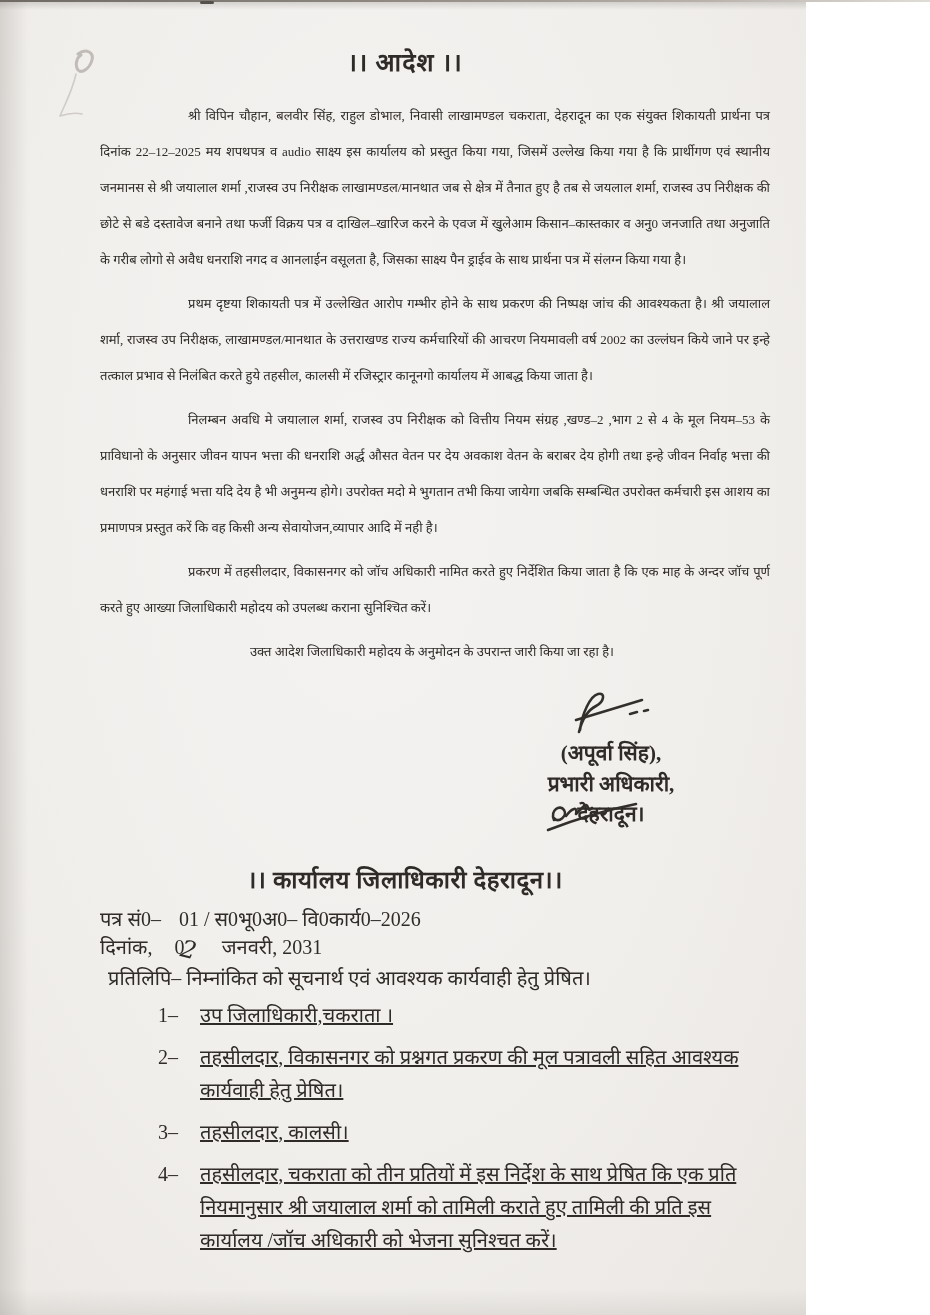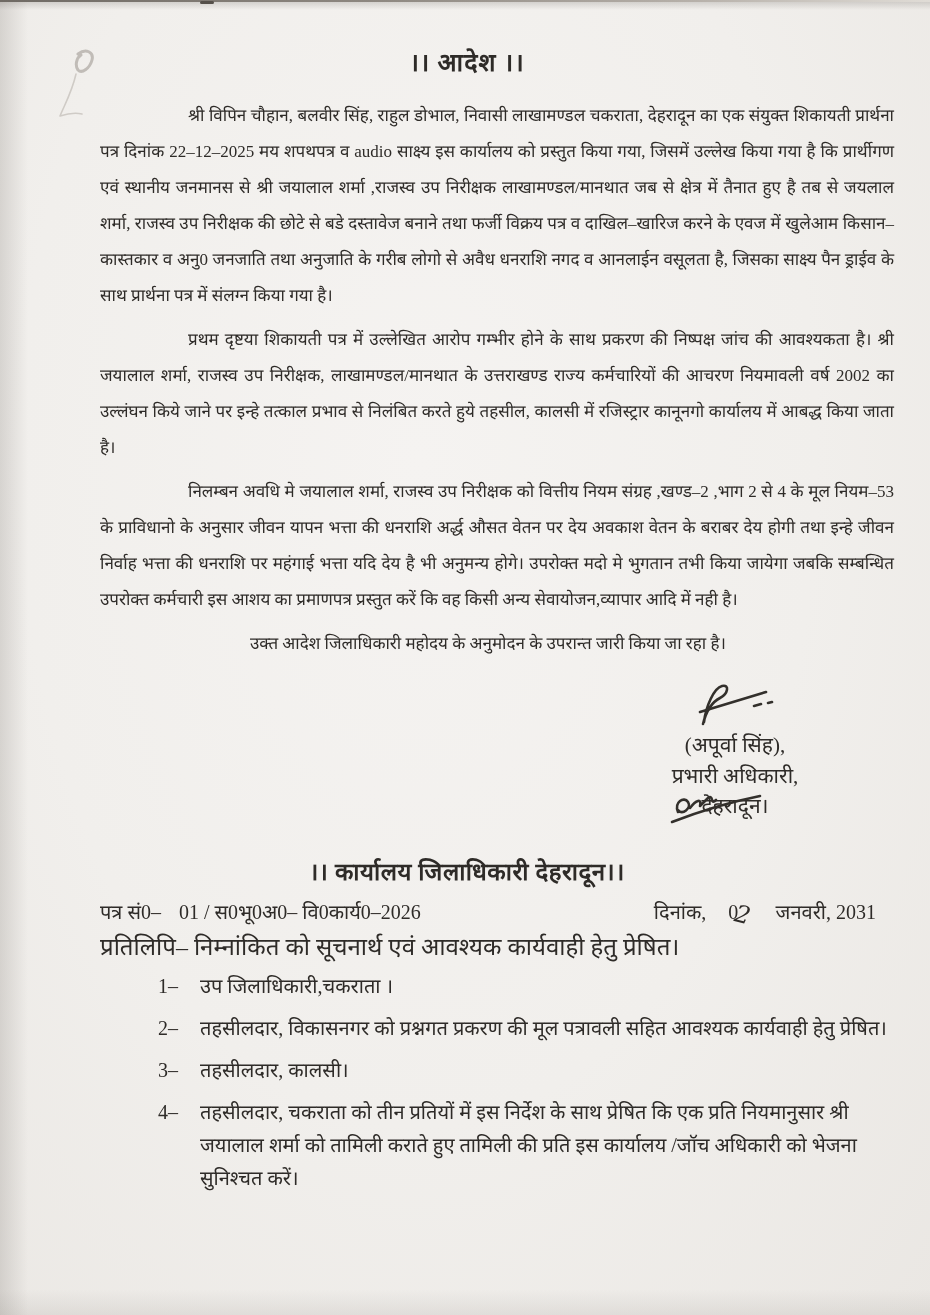--- a/index.html
+++ b/index.html
@@ -4,94 +4,96 @@
 <style>
   html,body{margin:0;padding:0;}
   body{
     width:930px;height:1315px;
     font-family:"Liberation Serif","DejaVu Serif",serif;
     color:#2e2b28;
     overflow:hidden;
   }
   .page{
     position:relative;
-    width:930px;height:1315px;
+    width:806px;height:1315px;
     box-sizing:border-box;
     background:
       linear-gradient(90deg, rgba(110,104,98,0.20) 0px, rgba(110,104,98,0.0) 28px),
       linear-gradient(180deg, rgba(90,85,80,0.25) 0px, rgba(90,85,80,0.0) 10px),
       linear-gradient(0deg, rgba(120,114,108,0.12) 0px, rgba(120,114,108,0.0) 26px),
       radial-gradient(ellipse at 45% 35%, #f5f3f1 0%, #f1efec 55%, #eae7e3 100%);
     padding:44px 36px 0 100px;
   }
   .page::before{ 
     content:"";position:absolute;top:0;left:0;width:930px;height:2px;
     background:linear-gradient(90deg,#6f6a64 0%,#8d8780 40%,#b7b1aa 75%,#e0dcd6 100%);
   }
   .edge-tick{position:absolute;top:1px;left:200px;width:14px;height:3px;background:#55504a;border-radius:2px;}
   .crease{position:absolute;top:40px;left:48px;opacity:.55;}
   .title{
     font-size:25px;font-weight:bold;text-align:center;
     margin:0 0 20px -60px; letter-spacing:1px;
   }
   .para{
     margin:0 0 8px 0;
-    font-size:17px;line-height:36px;
+    font-size:13px;line-height:36px;
     text-align:justify;
     text-indent:88px;
   }
   .para.approval{ text-indent:150px; text-align:left; margin-bottom:16px;}
   .sig-block{
     width:210px;margin:14px 54px 0 auto;
     text-align:center;font-size:21px;line-height:30.5px;
     position:relative;
+    font-weight:bold;
   }
   .sig-block .scribble-top{display:block;margin:0 auto -6px auto;}
   .sig-block .scribble-bottom{display:block;margin:-30px auto 0 38px;}
   .office-title{
     font-size:24px;font-weight:700;text-align:center;
     margin:26px 0 10px -60px;letter-spacing:.5px;
   }
   .ref-line{
     display:flex;justify-content:space-between;align-items:baseline;
-    font-size:20px;margin:0 16px 4px 0;
+    font-size:20px;margin:0 0 4px 0;flex-direction:column;
   }
   .ref-left .gap{display:inline-block;width:18px;}
   .ref-right{margin-right:2px;}
   .ref-right .gap{display:inline-block;width:22px;}
   .hw-digit{
     display:inline-block;
     font-family:"DejaVu Serif",serif;font-style:italic;
     font-size:24px;transform:rotate(14deg) translateY(4px);
     margin:0 2px 0 -2px;
   }
-  .copy-line{font-size:24px;margin:0 0 8px 0;}
+  .copy-line{font-size:20px;margin:0 0 8px 8px;}
   .recipients{margin:0;padding:0 0 0 58px;list-style:none;font-size:20px;}
   .recipients li{display:flex;margin-bottom:9px;line-height:33px;}
   .recipients .num{flex:0 0 42px;}
-  .recipients .txt{flex:1;text-align:left;}
+  .recipients .txt{flex:1;text-align:left;text-decoration:underline;}
   svg.pen path{fill:none;stroke:#33302c;stroke-width:2.6;stroke-linecap:round;stroke-linejoin:round;}
 </style>
 </head>
 <body>
 
 <div class="page">
 
   <div class="edge-tick"></div>
 
   <svg class="crease pen" width="70" height="120" viewBox="0 0 70 120">
     <path d="M30 14 C38 8 46 12 44 20 C42 28 34 34 30 30 C27 26 28 18 33 15" style="stroke:#9a948d;stroke-width:3;"></path>
     <path d="M28 34 C24 52 16 66 12 76 C18 74 26 72 34 74" style="stroke:#b5afa8;stroke-width:1.6;"></path>
   </svg>
 
   <h1 class="title">।। आदेश ।।</h1>
 
   <p class="para">श्री विपिन चौहान, बलवीर सिंह, राहुल डोभाल, निवासी लाखामण्डल चकराता, देहरादून का एक संयुक्त शिकायती प्रार्थना पत्र दिनांक 22–12–2025 मय शपथपत्र व audio साक्ष्य इस कार्यालय को प्रस्तुत किया गया, जिसमें उल्लेख किया गया है कि प्रार्थीगण एवं स्थानीय जनमानस से श्री जयालाल शर्मा ,राजस्व उप निरीक्षक लाखामण्डल/मानथात जब से क्षेत्र में तैनात हुए है तब से जयलाल शर्मा, राजस्व उप निरीक्षक की छोटे से बडे दस्तावेज बनाने तथा फर्जी विक्रय पत्र व दाखिल–खारिज करने के एवज में खुलेआम किसान–कास्तकार व अनु0 जनजाति तथा अनुजाति के गरीब लोगो से अवैध धनराशि नगद व आनलाईन वसूलता है, जिसका साक्ष्य पैन ड्राईव के साथ प्रार्थना पत्र में संलग्न किया गया है।</p>
   <p class="para">प्रथम दृष्टया शिकायती पत्र में उल्लेखित आरोप गम्भीर होने के साथ प्रकरण की निष्पक्ष जांच की आवश्यकता है। श्री जयालाल शर्मा, राजस्व उप निरीक्षक, लाखामण्डल/मानथात के उत्तराखण्ड राज्य कर्मचारियों की आचरण नियमावली वर्ष 2002 का उल्लंघन किये जाने पर इन्हे तत्काल प्रभाव से निलंबित करते हुये तहसील, कालसी में रजिस्ट्रार कानूनगो कार्यालय में आबद्ध किया जाता है।</p>
   <p class="para">निलम्बन अवधि मे जयालाल शर्मा, राजस्व उप निरीक्षक को वित्तीय नियम संग्रह ,खण्ड–2 ,भाग 2 से 4 के मूल नियम–53 के प्राविधानो के अनुसार जीवन यापन भत्ता की धनराशि अर्द्ध औसत वेतन पर देय अवकाश वेतन के बराबर देय होगी तथा इन्हे जीवन निर्वाह भत्ता की धनराशि पर महंगाई भत्ता यदि देय है भी अनुमन्य होगे। उपरोक्त मदो मे भुगतान तभी किया जायेगा जबकि सम्बन्धित उपरोक्त कर्मचारी इस आशय का प्रमाणपत्र प्रस्तुत करें कि वह किसी अन्य सेवायोजन,व्यापार आदि में नही है।</p>
+  <p class="para">प्रकरण में तहसीलदार, विकासनगर को जॉच अधिकारी नामित करते हुए निर्देशित किया जाता है कि एक माह के अन्दर जॉच पूर्ण करते हुए आख्या जिलाधिकारी महोदय को उपलब्ध कराना सुनिश्चित करें।</p>
   <p class="para approval">उक्त आदेश जिलाधिकारी महोदय के अनुमोदन के उपरान्त जारी किया जा रहा है।</p>
 
   <div class="sig-block">
     <svg class="scribble-top pen" width="130" height="58" viewBox="0 0 130 58">
       <path d="M34 44 C36 28 44 10 52 8 C60 6 58 16 50 20 C42 24 36 34 33 46"></path>
       <path d="M30 34 L96 14"></path>
       <path d="M84 28 l7 -2 M98 25 l4 -1"></path>
     </svg>
     <div>(अपूर्वा सिंह),</div>
     <div>प्रभारी अधिकारी,</div>

